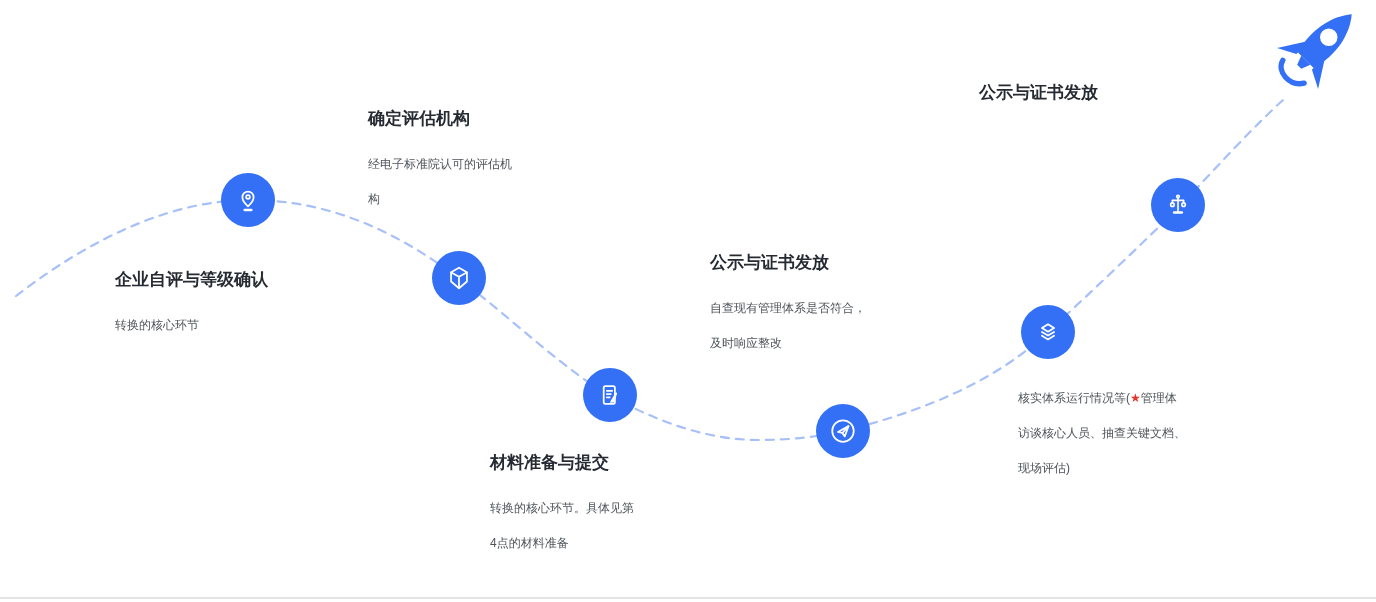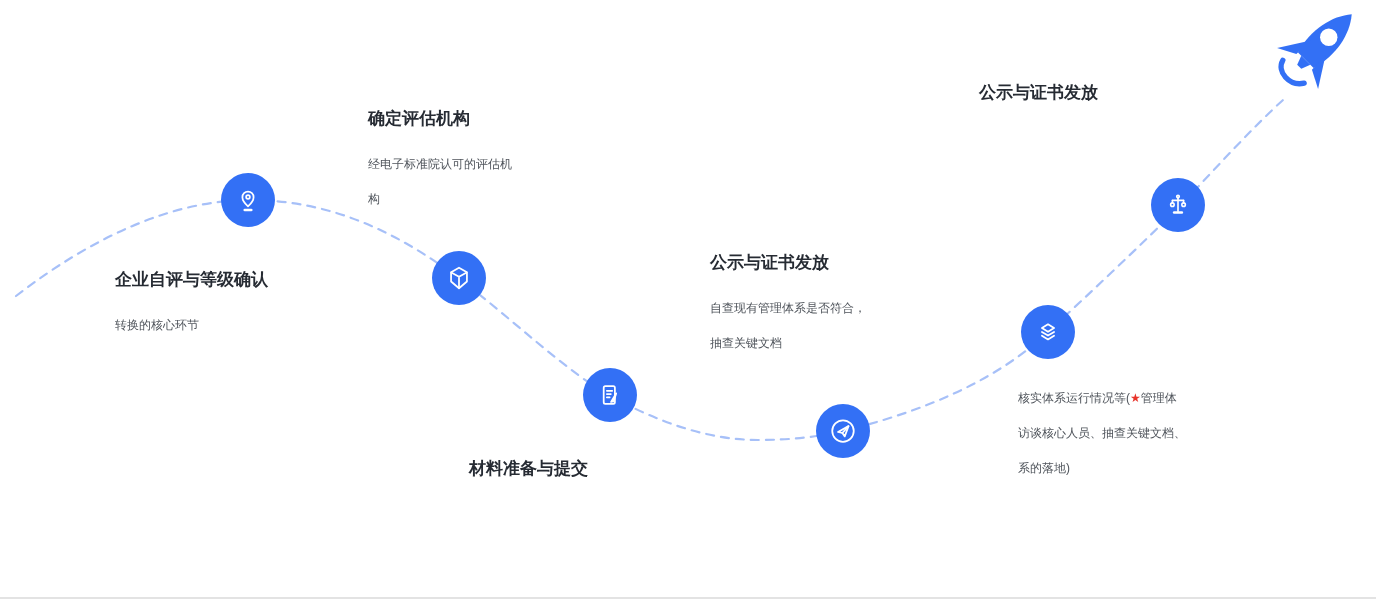--- a/index.html
+++ b/index.html
@@ -26,21 +26,21 @@
   .rocket{position:absolute;left:1256px;top:-6px;width:116px;height:116px;}
   .step-text{position:absolute;}
   .step-title{
     font-size:17px;line-height:31px;font-weight:700;color:#262b33;
     margin:0 0 13px 0;white-space:nowrap;
   }
   .step-desc{font-size:12px;line-height:35px;color:#4f545b;}
   .step-desc div{white-space:nowrap;}
   .s1{left:115px;top:264px;}
   .s2{left:368px;top:103px;}
-  .s3{left:469px;top:447px;margin-top:6px;}
+  .s3{left:490px;top:447px;}
   .s4{left:710px;top:247px;}
   .s5{left:1018px;top:381px;}
   .s6{left:979px;top:77px;}
   .star{color:#e8332a;}
   .divider{position:absolute;left:0;bottom:3px;width:100%;height:2px;background:#e3e3e3;}
 </style>
 </head>
 <body>
 
 <div class="canvas">
@@ -129,37 +129,41 @@
   <div class="step-text s2">
     <div class="step-title">确定评估机构</div>
     <div class="step-desc">
       <div>经电子标准院认可的评估机</div>
       <div>构</div>
     </div>
   </div>
 
   <div class="step-text s3">
     <div class="step-title">材料准备与提交</div>
+    <div class="step-desc">
+      <div>转换的核心环节。具体见第</div>
+      <div>4点的材料准备</div>
+    </div>
   </div>
 
   <div class="step-text s4">
     <div class="step-title">公示与证书发放</div>
     <div class="step-desc">
       <div>自查现有管理体系是否符合，</div>
-      <div>抽查关键文档</div>
+      <div>及时响应整改</div>
     </div>
   </div>
 
   <div class="step-text s5">
     <div class="step-desc">
       <div>
         <span>核实体系运行情况等(</span><span class="star">★</span><span>管理体</span>
       </div>
       <div>访谈核心人员、抽查关键文档、</div>
-      <div>系的落地)</div>
+      <div>现场评估)</div>
     </div>
   </div>
 
   <div class="step-text s6">
     <div class="step-title">公示与证书发放</div>
   </div>
 
   <div class="divider"></div>
 </div>
 

